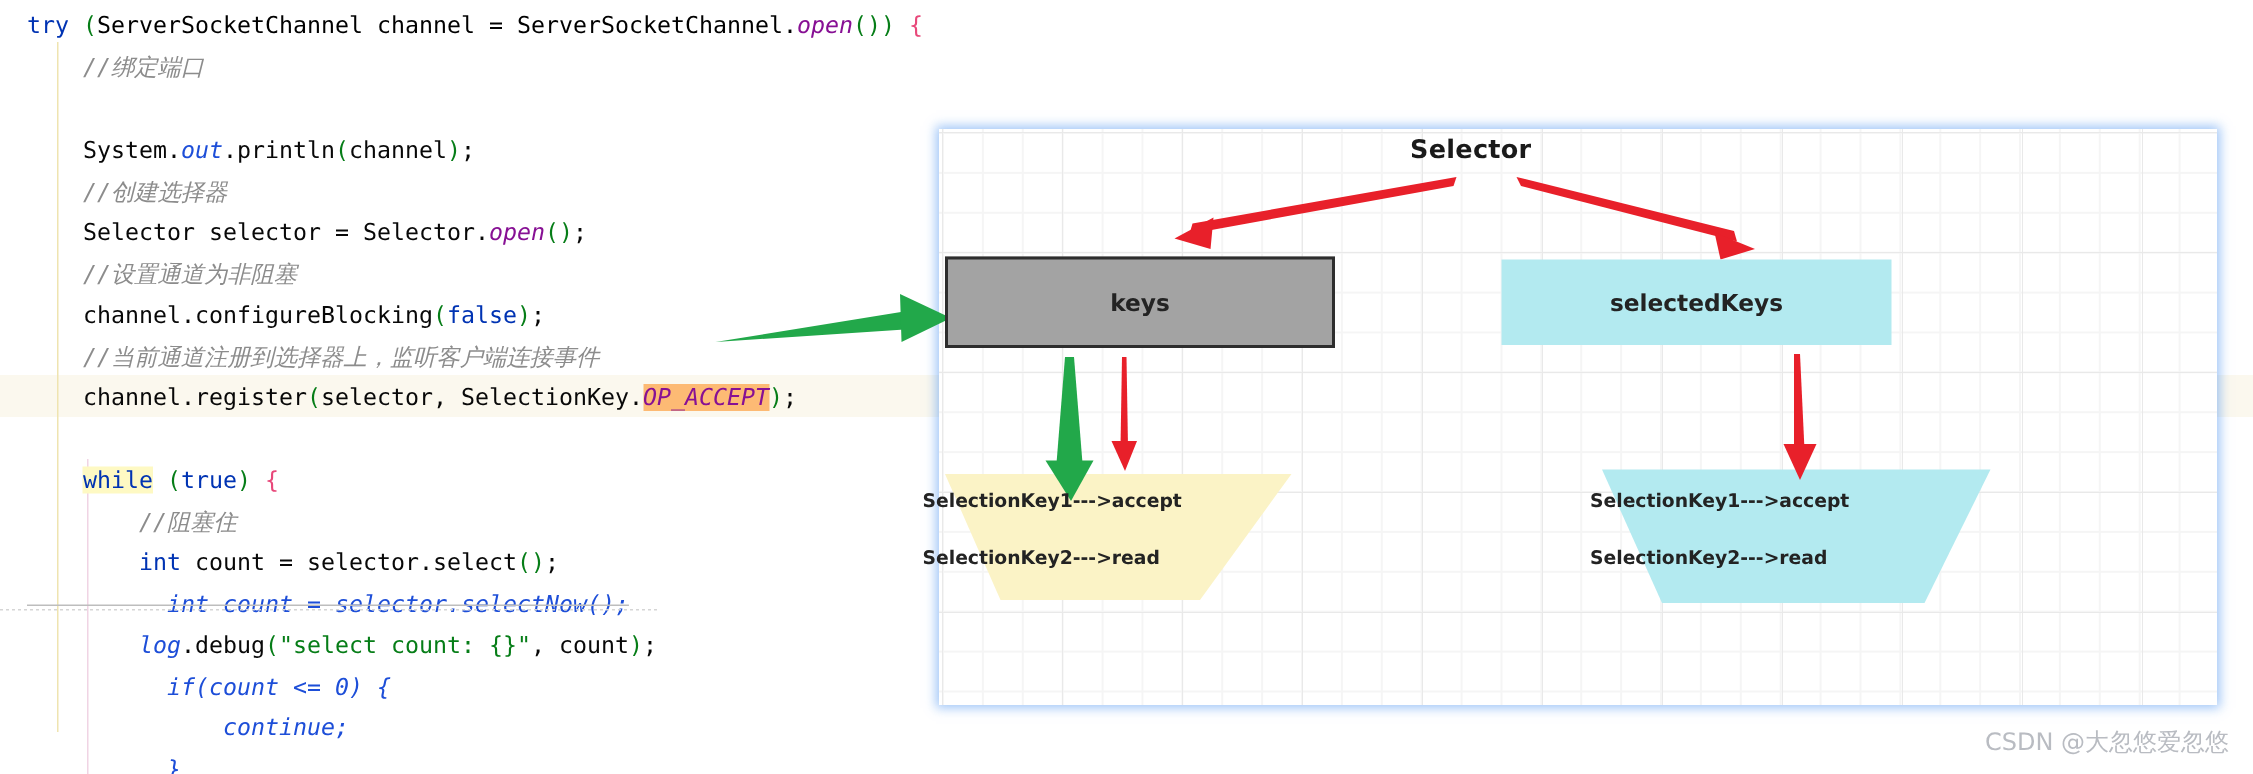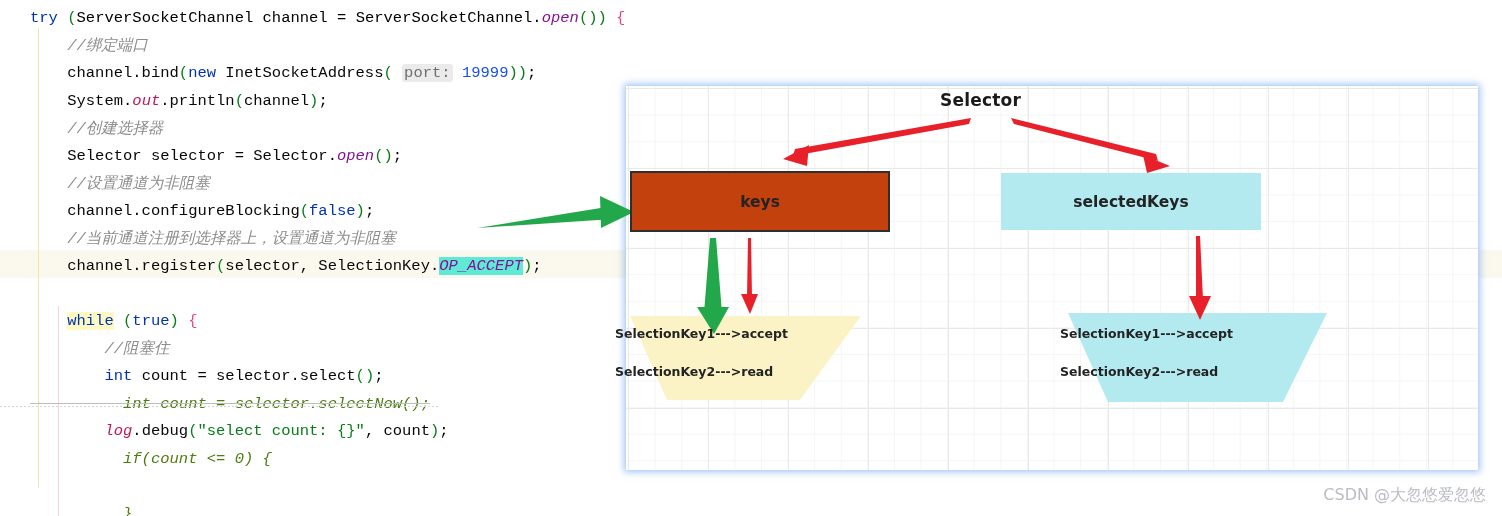--- a/index.html
+++ b/index.html
@@ -24,46 +24,46 @@
     position: absolute;
     left: 0;
     width: 1502px;
     height: 28px;
     line-height: 28px;
     white-space: pre;
     font-family: "DejaVu Sans Mono", monospace;
     font-size: 15.5px;
     color: #080808;
   }
-  .code-text { padding-left: 30px; display: inline-block; font-family: Liberation Mono, monospace; }
+  .code-text { padding-left: 18px; display: inline-block; }
 
   .hl-row { background: #fbf8ee; }
 
   
   .guide {
     position: absolute;
     width: 1px;
     background: #efe4b0;
   }
   .guide.pink { background: #f0d4e4; }
 
   
   .kw      { color: #0033b3; }
   .cmt     { color: #8c8c8c; font-style: italic; }
   .str     { color: #067d17; }
   .num     { color: #1750eb; }
-  .fld     { color: #be185d; font-style: italic; }
+  .fld     { color: #1d4ed8; font-style: italic; }
   .stat    { color: #871094; font-style: italic; }
   .cls     { color: #000000; }
   .paren   { color: #067d17; }
   .brace   { color: #000000; }
-  .ghost   { color: #4d7c0f; font-style: italic; }
+  .ghost   { color: #1d4ed8; font-style: italic; }
   .hintbg  { background: #ebebeb; color: #707070; border-radius: 3px; padding: 0 2px; }
   .whilehl { background: #fef9c3; }
-  .opacc   { background: #5eead4; color: #871094; font-style: italic; }
+  .opacc   { background: #fdba74; color: #871094; font-style: italic; }
   .type    { color: #0033b3; }
 
   .strike { text-decoration: line-through; text-decoration-color:#bdbdbd; }
 
   
   #diagram {
     position: absolute;
     left: 626px; top: 86px;
     width: 852px; height: 384px;
     background: #ffffff;
@@ -96,21 +96,21 @@
     display: flex;
     align-items: center;
     justify-content: center;
     font-size: 15.5px;
     font-weight: bold;
     color: #232323;
   }
   #keys-box {
     left: 630px; top: 171px;
     width: 260px; height: 61px;
-    background: #c2410c;
+    background: #a3a3a3;
     border: 2px solid #2e2e2e;
     box-sizing: border-box;
   }
   #selectedkeys-box {
     left: 1001px; top: 173px;
     width: 260px; height: 57px;
     background: #b3eaf0;
   }
 
   .trap-label {
@@ -141,48 +141,48 @@
 
   <div class="hl-row" style="position:absolute;left:0;top:250px;width:1502px;height:28px;"></div>
 
   <div class="guide" style="left:38px;top:28px;height:460px;"></div>
   <div class="guide pink" style="left:58px;top:306px;height:210px;"></div>
 
   <div class="code-line" style="top:3px;"><span class="code-text"><span class="kw">try</span> <span class="paren">(</span><span class="cls">ServerSocketChannel channel</span> <span class="brace">=</span> <span class="cls">ServerSocketChannel.</span><span class="stat">open</span><span class="paren">()</span><span class="paren">)</span> <span class="brace" style="color:#e8487a">{</span></span></div>
 
   <div class="code-line" style="top:31px;"><span class="code-text"><span class="cmt">    //绑定端口</span></span></div>
 
-  <div class="code-line" style="top:58px;"><span class="code-text">    channel.bind<span class="paren">(</span><span class="kw">new</span> InetSocketAddress<span class="paren">(</span> <span class="hintbg">port:</span> <span class="num">19999</span><span class="paren">))</span>;</span></div>
 
   <div class="code-line" style="top:86px;"><span class="code-text">    System.<span class="fld">out</span>.println<span class="paren">(</span>channel<span class="paren">)</span>;</span></div>
 
   <div class="code-line" style="top:114px;"><span class="code-text"><span class="cmt">    //创建选择器</span></span></div>
 
   <div class="code-line" style="top:141px;"><span class="code-text">    Selector selector = Selector.<span class="stat">open</span><span class="paren">()</span>;</span></div>
 
   <div class="code-line" style="top:169px;"><span class="code-text"><span class="cmt">    //设置通道为非阻塞</span></span></div>
 
   <div class="code-line" style="top:196px;"><span class="code-text">    channel.configureBlocking<span class="paren">(</span><span class="kw">false</span><span class="paren">)</span>;</span></div>
 
-  <div class="code-line" style="top:224px;"><span class="code-text"><span class="cmt">    //当前通道注册到选择器上，设置通道为非阻塞</span></span></div>
+  <div class="code-line" style="top:224px;"><span class="code-text"><span class="cmt">    //当前通道注册到选择器上，监听客户端连接事件</span></span></div>
 
   <div class="code-line" style="top:251px;"><span class="code-text">    channel.register<span class="paren">(</span>selector, SelectionKey.<span class="opacc">OP_ACCEPT</span><span class="paren">)</span>;</span></div>
 
   <div class="code-line" style="top:306px;"><span class="code-text">    <span class="kw whilehl">while</span> <span class="paren">(</span><span class="kw">true</span><span class="paren">)</span> <span style="color:#e8487a">{</span></span></div>
 
   <div class="code-line" style="top:334px;"><span class="code-text"><span class="cmt">        //阻塞住</span></span></div>
 
   <div class="code-line" style="top:361px;"><span class="code-text">        <span class="type">int</span> count = selector.select<span class="paren">()</span>;</span></div>
 
   <div class="code-line" style="top:389px;"><span class="code-text"><span class="ghost strike">          int count = selector.selectNow();</span></span></div>
 
   <div class="code-line" style="top:416px;"><span class="code-text">        <span class="fld">log</span>.debug<span class="paren">(</span><span class="str">"select count: {}"</span>, count<span class="paren">)</span>;</span></div>
 
   <div class="code-line" style="top:444px;"><span class="code-text"><span class="ghost">          if(count &lt;= 0) {</span></span></div>
 
+  <div class="code-line" style="top:471px;"><span class="code-text"><span class="ghost">              continue;</span></span></div>
 
   <div class="code-line" style="top:499px;"><span class="code-text"><span class="ghost">          }</span></span></div>
 
   <div style="position:absolute;left:0;top:406px;width:440px;height:1px;background:repeating-linear-gradient(to right,#d5d5d5 0 2px,transparent 2px 4px);"></div>
 </div>
 
 <div id="diagram">
   <div id="grid"></div>
 </div>
 

